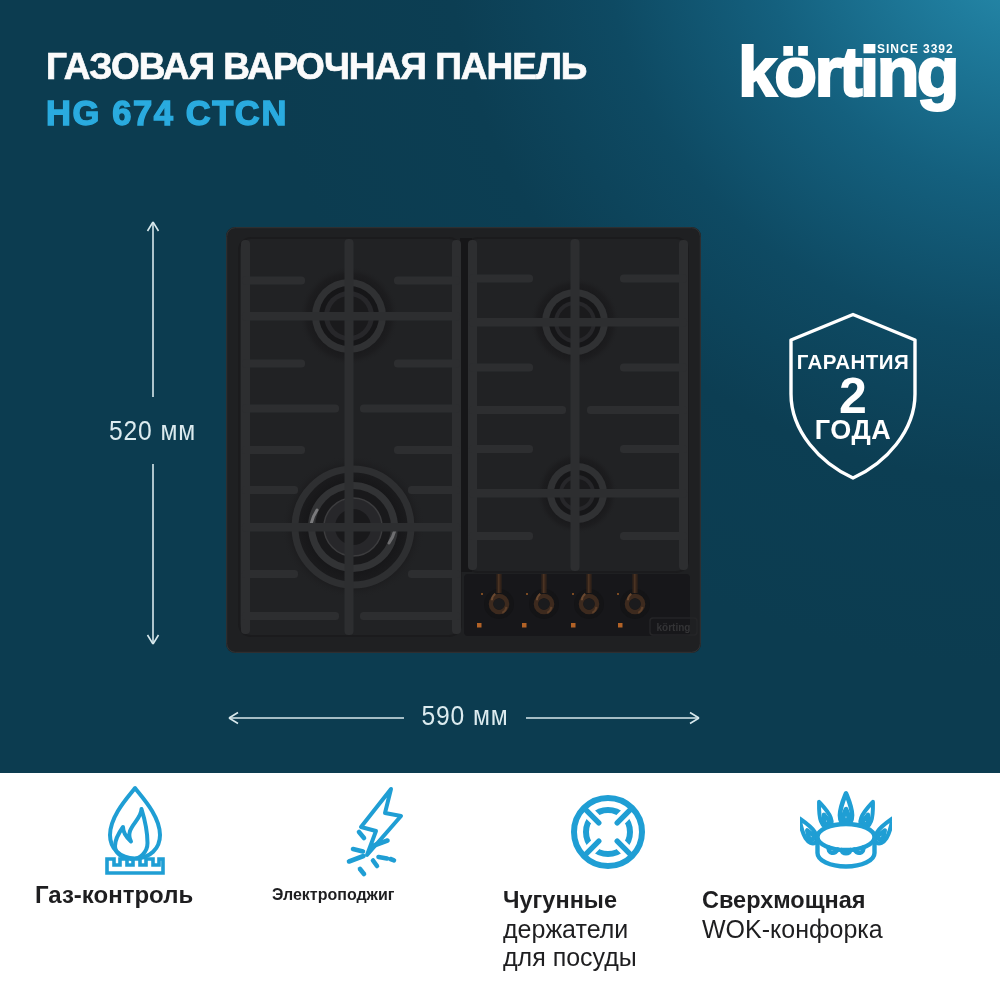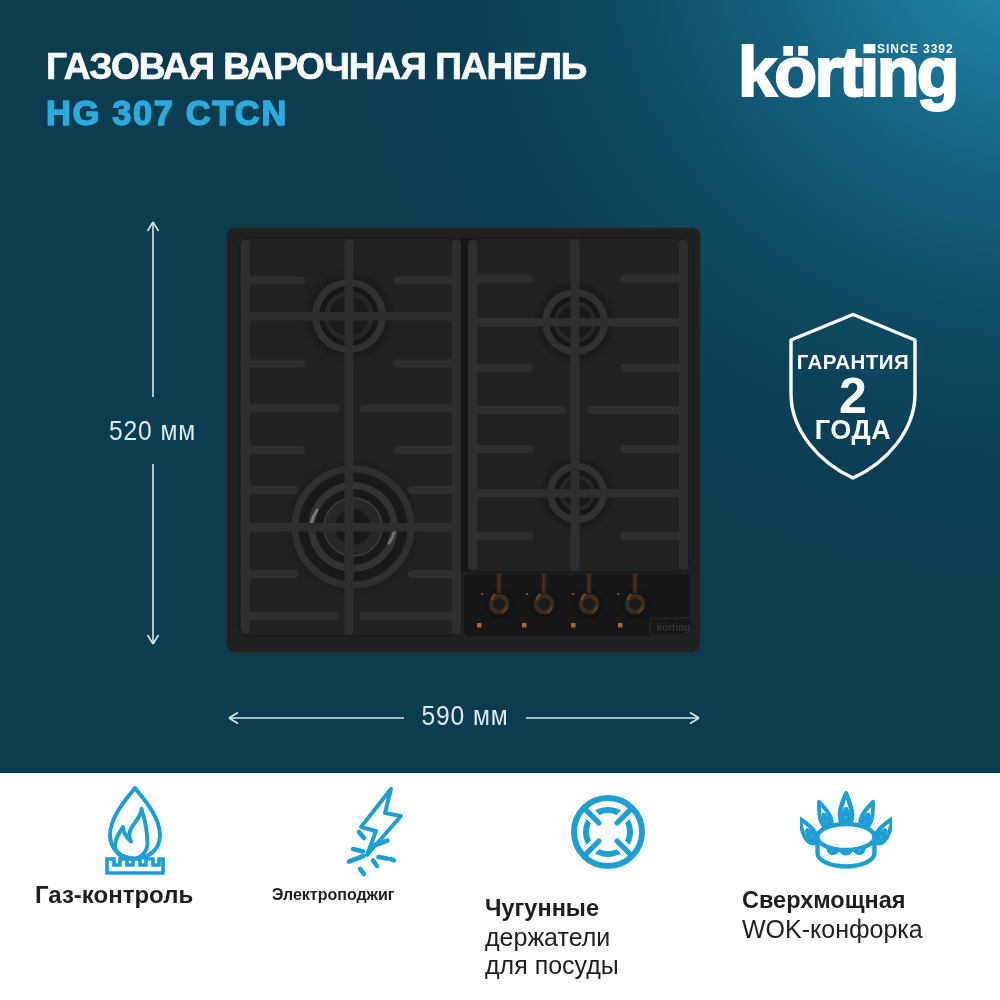--- a/index.html
+++ b/index.html
@@ -14,21 +14,21 @@
   .featlabel{color:#1e1e20;font-size:25px;text-align:left;line-height:28.5px;}
   .featlabel .b,.fl1{font-size:23.5px;}
   .b{font-weight:bold;}
   .glub{color:#eaf3f5;font-size:29px;text-align:center;line-height:35px;}
 </style>
 </head>
 <body>
 <div class="page">
 
   <div class="abs title">ГАЗОВАЯ ВАРОЧНАЯ ПАНЕЛЬ</div>
-  <div class="abs model">HG 307 CTCN</div>
+  <div class="abs model">HG 674 CTCN</div>
 
   <div class="abs" style="left:738px;top:30px;width:216px;height:90px;">
     <div class="abs" style="left:0px;top:2px;font-size:70px;font-weight:bold;color:#ffffff;letter-spacing:-2.6px;white-space:nowrap;-webkit-text-stroke:2.2px #ffffff;">körting</div>
     <div class="abs" style="left:139px;top:12px;font-size:12px;font-weight:bold;color:#ffffff;letter-spacing:1px;white-space:nowrap;">SINCE 3392</div>
   </div>
 
   <svg class="abs" style="left:138px;top:214px;" width="30" height="440" viewBox="0 0 30 440">
     <g stroke="#d8e8ec" stroke-width="1.6" fill="none">
       <line x1="15" y1="9" x2="15" y2="183"></line>
       <line x1="15" y1="250" x2="15" y2="429"></line>
@@ -239,21 +239,21 @@
       <line x1="21.6" y1="58.4" x2="30.8" y2="49.2"></line>
       <line x1="58.4" y1="58.4" x2="49.2" y2="49.2"></line>
     </g>
     <g stroke="#1f9ed4" stroke-width="5.4" stroke-linecap="round">
       <line x1="17.4" y1="17.4" x2="30.8" y2="30.8"></line>
       <line x1="62.6" y1="17.4" x2="49.2" y2="30.8"></line>
       <line x1="17.4" y1="62.6" x2="30.8" y2="49.2"></line>
       <line x1="62.6" y1="62.6" x2="49.2" y2="49.2"></line>
     </g>
   </svg>
-  <div class="abs featlabel" style="left:485px;top:885px;width:210px;margin-top:8px;"><span class="b">Чугунные</span><br>держатели<br>для посуды</div>
+  <div class="abs featlabel" style="left:503px;top:885px;width:210px;"><span class="b">Чугунные</span><br>держатели<br>для посуды</div>
 
   <svg class="abs" style="left:800px;top:790px;" width="92" height="82" viewBox="0 0 92 82">
     <defs>
       <g id="petal" fill="none" stroke="#1f9ed4" stroke-width="4.1" stroke-linecap="round" stroke-linejoin="round">
         <path d="M0 -30 C-2.8 -23 -5.4 -17 -5.4 -10.5 C-5.4 -5 -3 -1.5 0 -1.5 C3 -1.5 5.4 -5 5.4 -10.5 C5.4 -17 2.8 -23 0 -30 Z"></path>
         <path d="M0 -16 C-1.2 -13.2 -2.3 -11 -2.3 -8.8 C-2.3 -6.8 -1.3 -5.4 0 -5.4 C1.3 -5.4 2.3 -6.8 2.3 -8.8 C2.3 -11 1.2 -13.2 0 -16 Z"></path>
       </g>
     </defs>
     <use href="#petal" transform="translate(46,37) scale(1.12)"></use>
     <use href="#petal" transform="translate(29.5,39) rotate(-21) scale(0.97)"></use>
@@ -261,14 +261,14 @@
     <use href="#petal" transform="translate(16,54) rotate(-33) scale(1.02)"></use>
     <use href="#petal" transform="translate(76,54) rotate(33) scale(1.02)"></use>
     <path d="M17.5 49 L17.5 63 C17.5 70.5 30 76.5 46 76.5 C62 76.5 74.5 70.5 74.5 63 L74.5 49" fill="#ffffff" stroke="#1f9ed4" stroke-width="4.4" stroke-linecap="round" stroke-linejoin="round"></path>
     <ellipse cx="46" cy="47" rx="28.5" ry="13" fill="#ffffff" stroke="#1f9ed4" stroke-width="4.4"></ellipse>
     <g fill="none" stroke="#1f9ed4" stroke-width="4.2" stroke-linecap="round">
       <path d="M28.5 57.3 A4.6 4.6 0 0 0 37.5 59.4"></path>
       <path d="M41.5 59.8 A4.6 4.6 0 0 0 50.5 59.8"></path>
       <path d="M54.5 59.4 A4.6 4.6 0 0 0 63.5 57.3"></path>
     </g>
   </svg>
-  <div class="abs featlabel" style="left:742px;top:885px;width:212px;"><span class="b">Сверхмощная</span><br>WOK-конфорка</div>
+  <div class="abs featlabel" style="left:702px;top:885px;width:212px;"><span class="b">Сверхмощная</span><br>WOK-конфорка</div>
 </div>
 
 </body></html>

